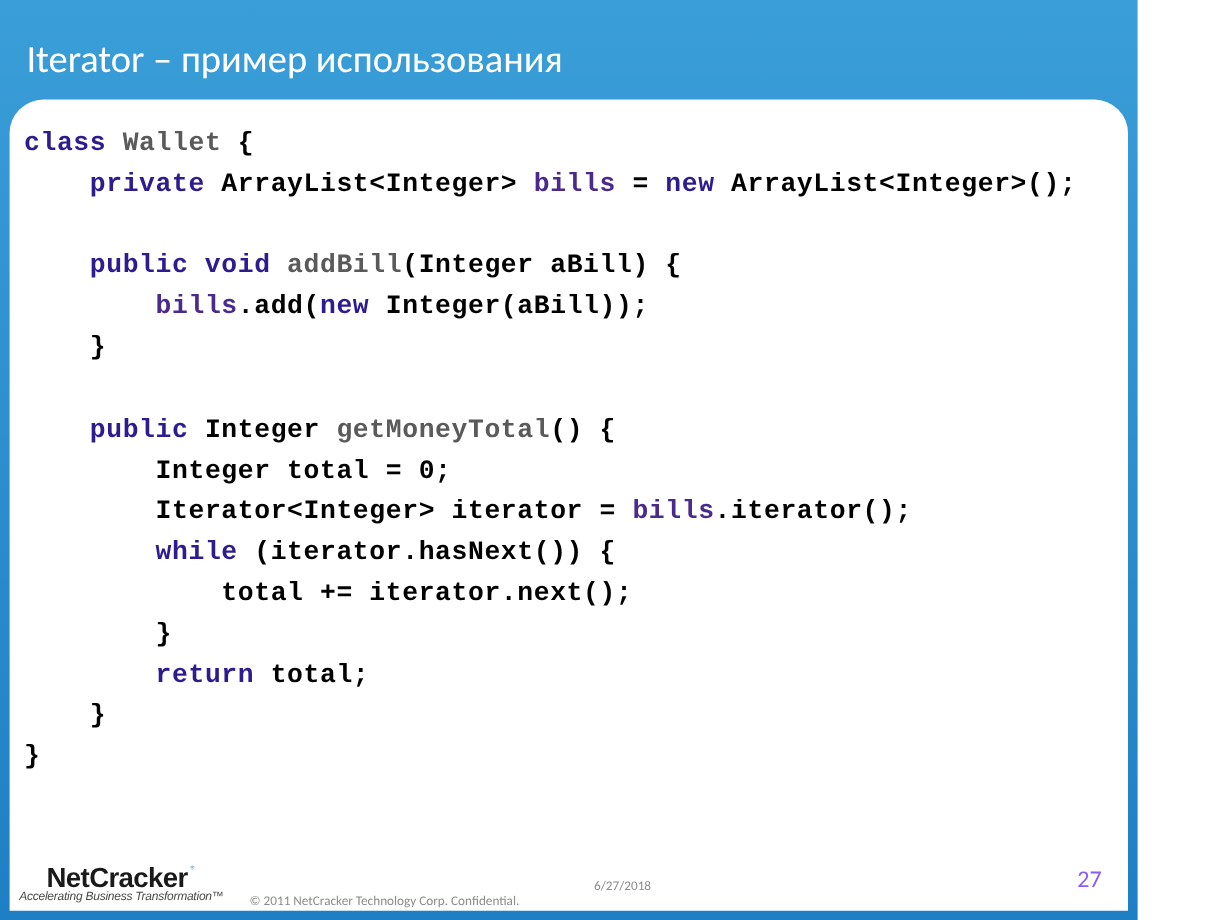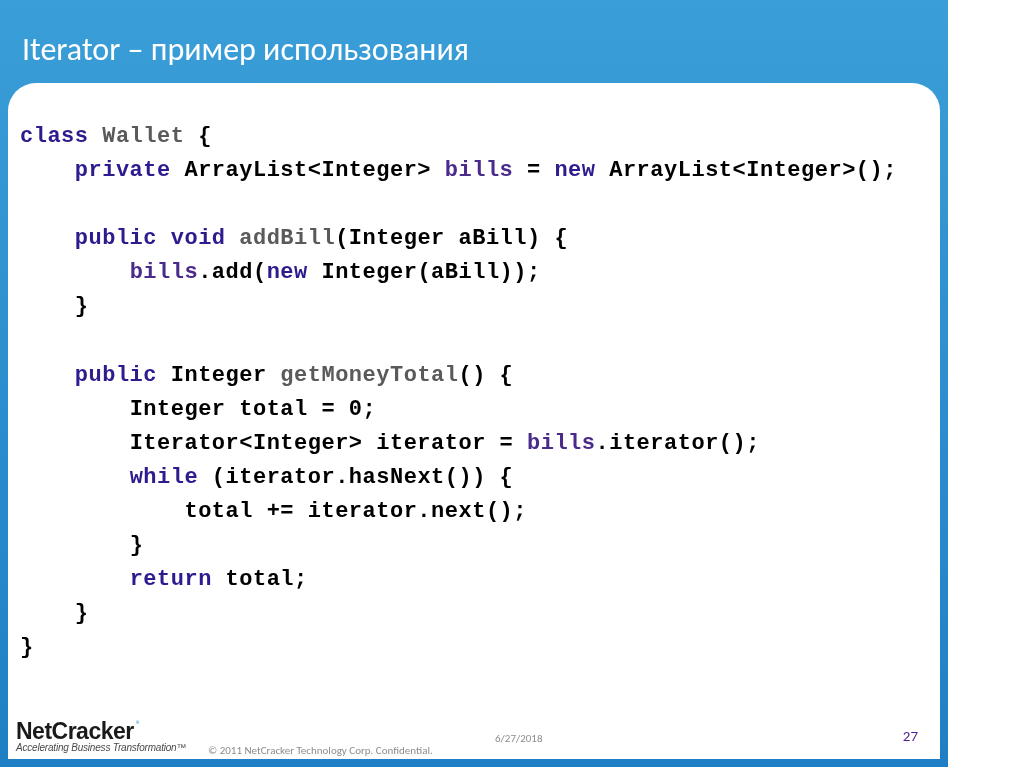--- a/index.html
+++ b/index.html
@@ -13,21 +13,21 @@
     padding: 30px 22px 14px 22px;
     color: #ffffff;
     font-size: 32px;
     font-weight: 300;
   }
   .content-card {
     background: #ffffff;
     margin: 0 8px;
     border-radius: 28px 28px 0 0;
     height: 676px;
-    padding: 37px 12px 0 12px;
+    padding: 20px 12px 0 12px;
     position: relative;
   }
   .code {
     font-family: "Courier New", Courier, monospace;
     font-size: 22px;
     line-height: 1.55;
     white-space: pre;
     color: #000000;
     letter-spacing: 0.5px;
     font-weight: bold;
@@ -45,20 +45,21 @@
     display: flex;
     align-items: center;
   }
   .logo {
     position: absolute;
     left: 8px;
     bottom: 6px;
     display: flex;
     flex-direction: column;
     line-height: 1;
+    align-items: center;
   }
   .logo-main {
     font-family: Arial, sans-serif;
     font-size: 23px;
     font-weight: 800;
     color: #1a1a1a;
     letter-spacing: -0.5px;
   }
   .logo-reg {
     font-size: 10px;
@@ -85,22 +86,22 @@
     position: absolute;
     left: 487px;
     bottom: 14px;
     color: #8c8c8c;
     font-size: 11px;
   }
   .pagenum {
     position: absolute;
     right: 22px;
     bottom: 14px;
-    color: #4c1d95;
-    font-size: 15px;
+    color: #8b5cf6;
+    font-size: 20px;
   }
 </style>
 </head>
 <body>
 
 <div class="slide">
   <div class="title-bar">Iterator – пример использования</div>
 
   <div class="content-card">
     <div class="code"><span class="kw">class</span> <span class="name">Wallet</span><span class="plain"> {</span>

